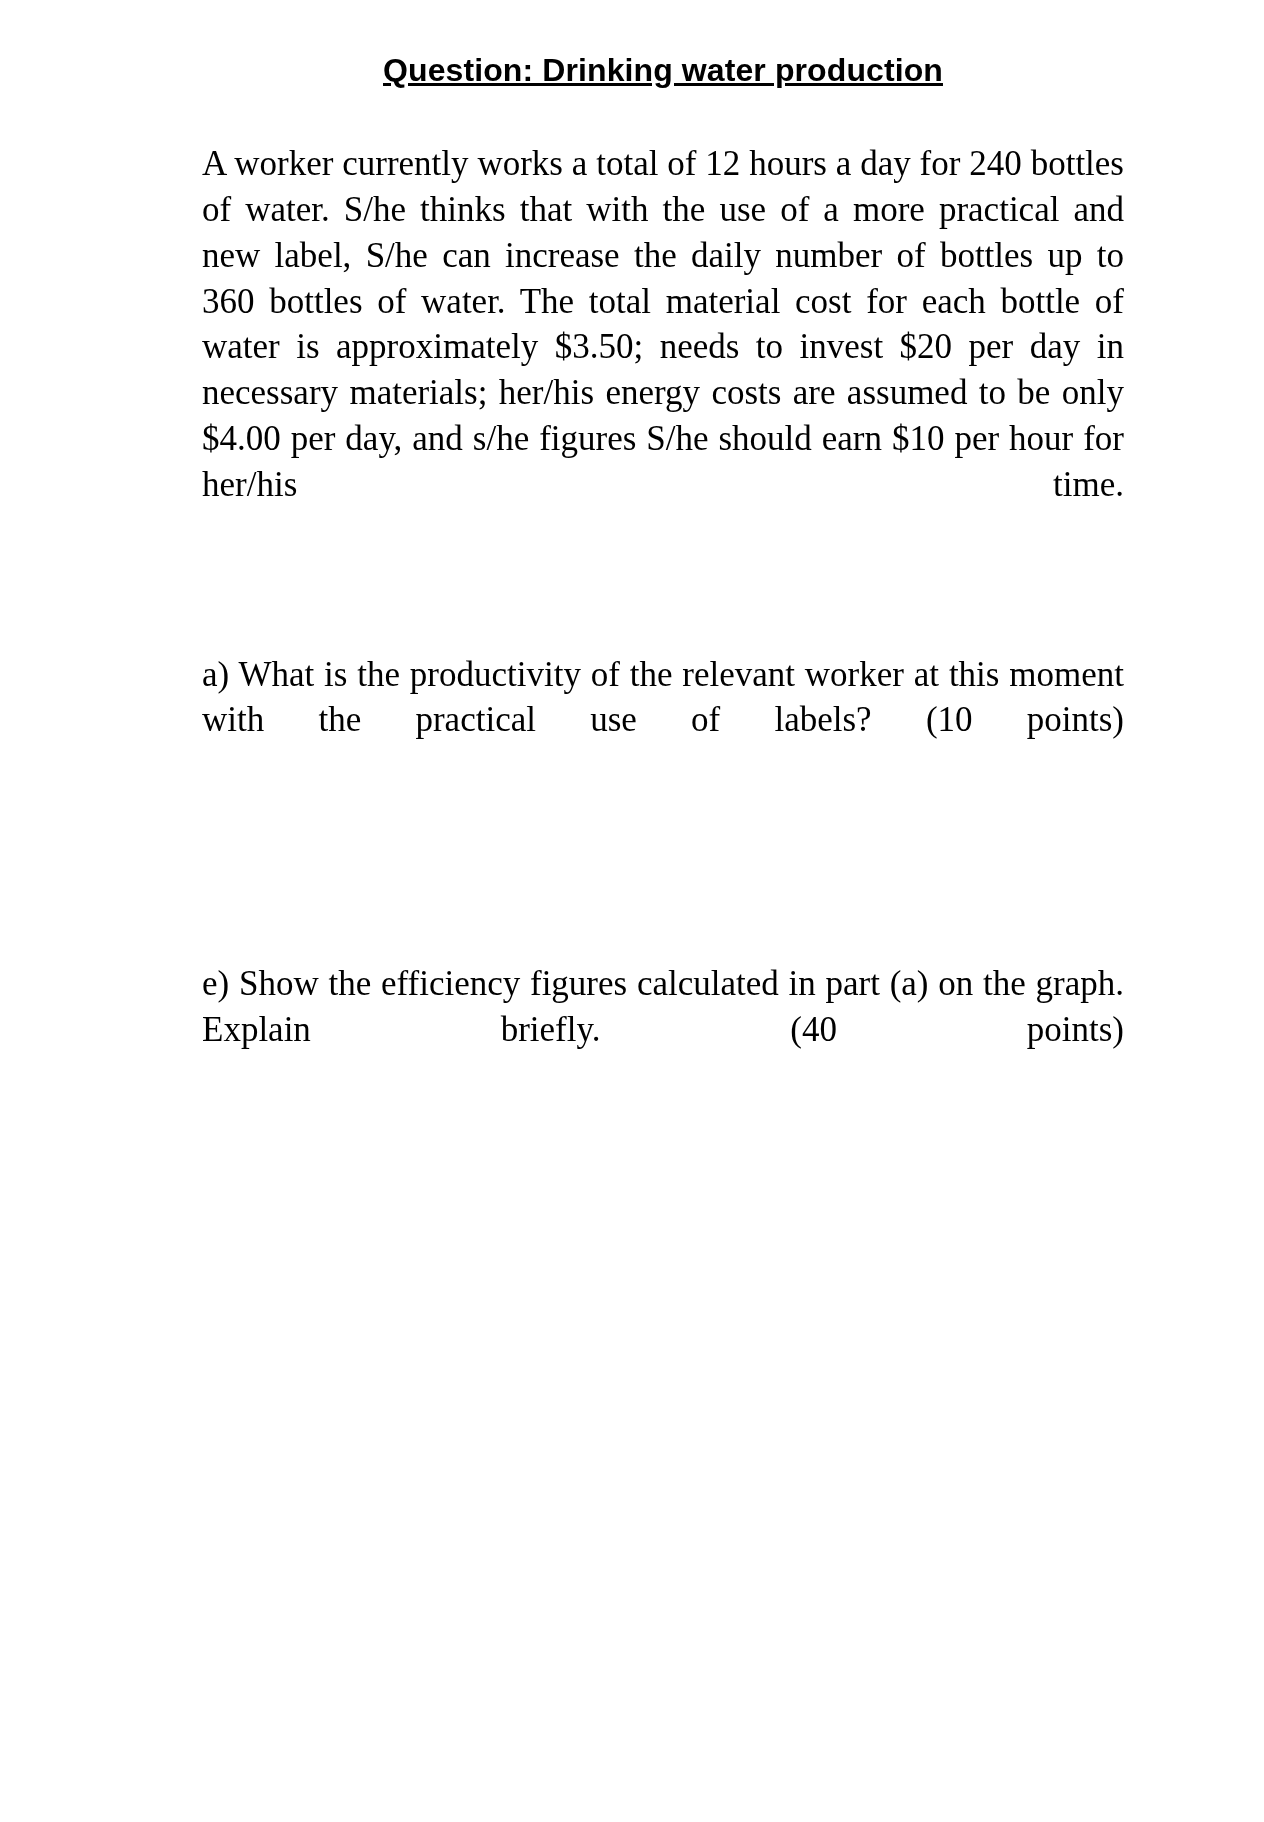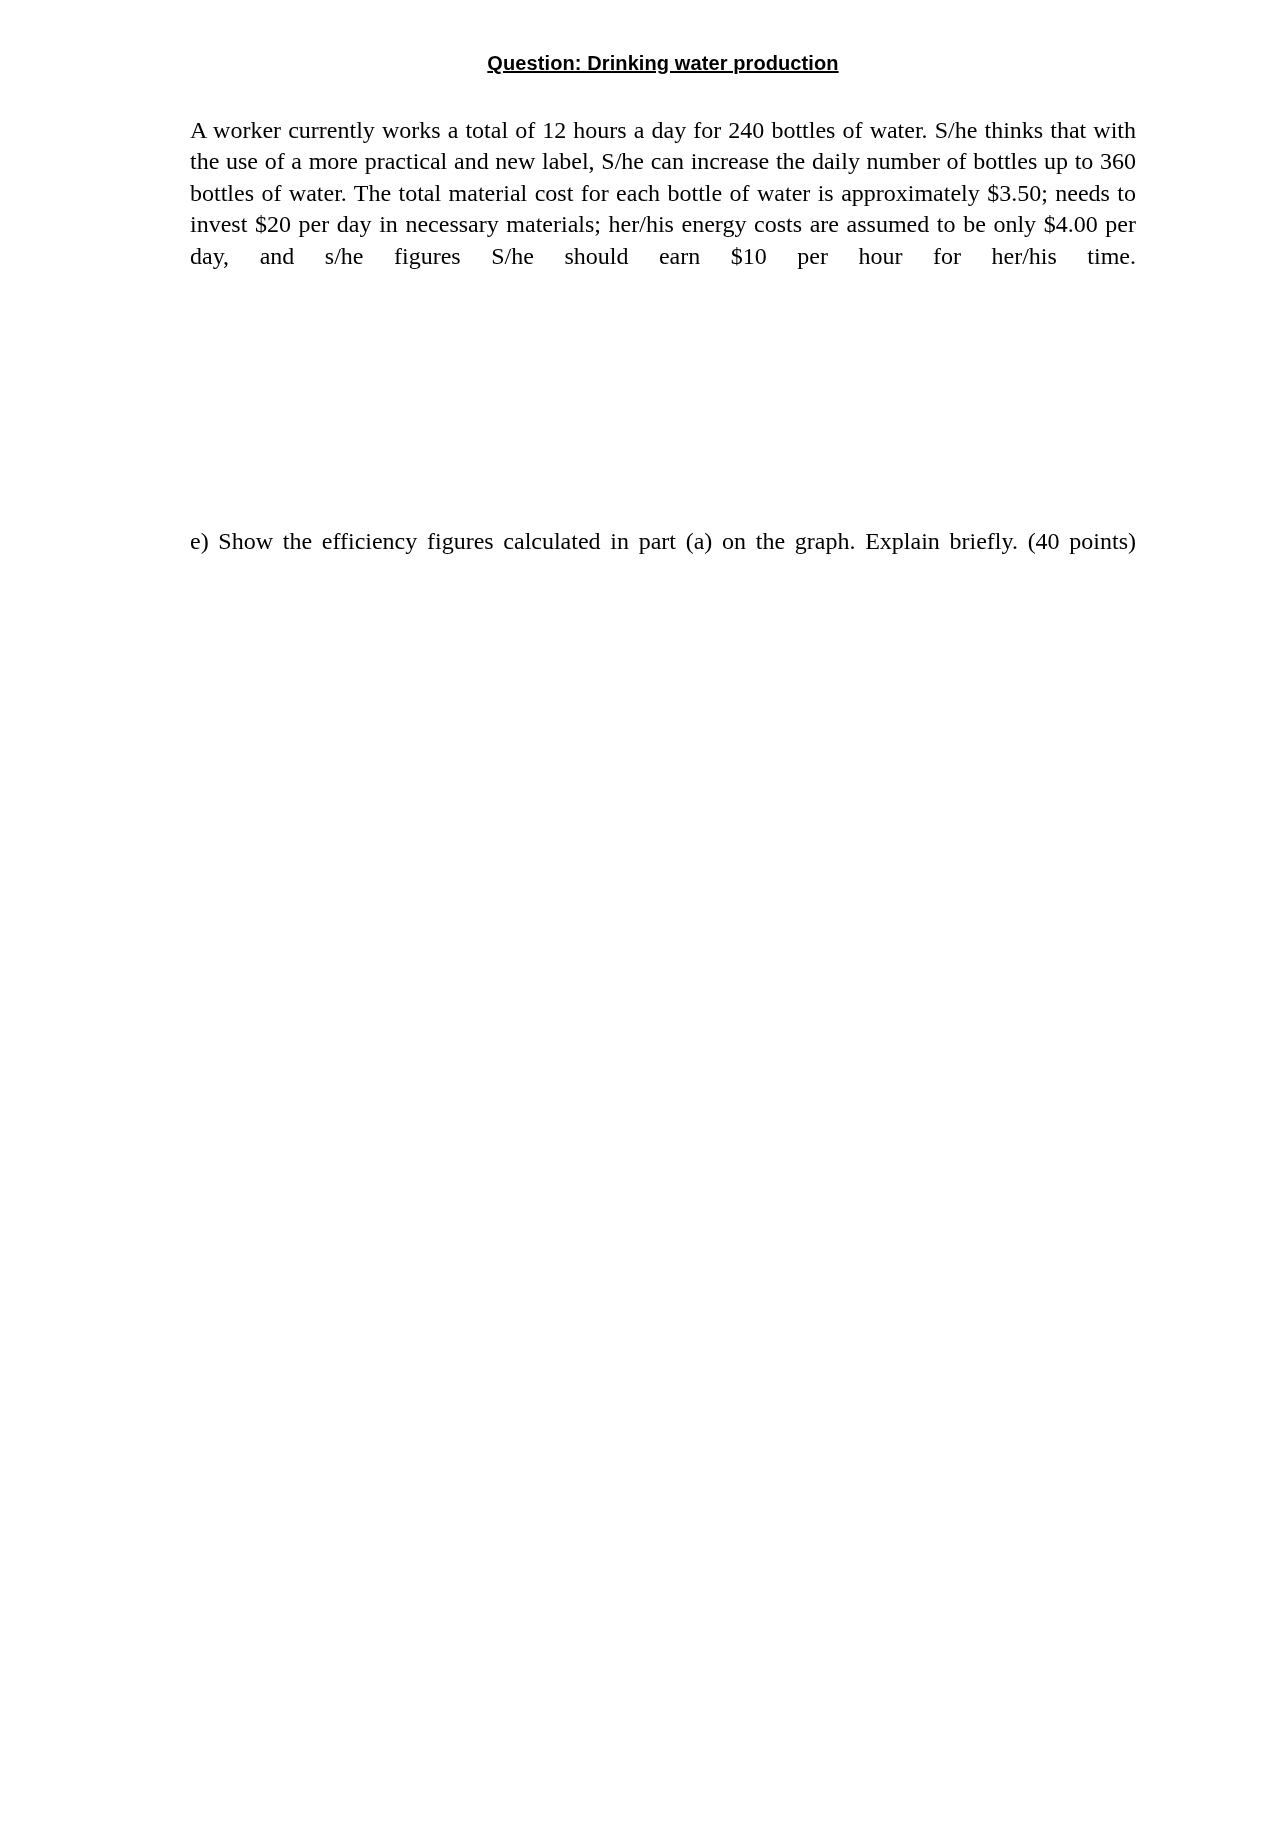--- a/index.html
+++ b/index.html
@@ -15,32 +15,32 @@
   }
   .page {
     width: 1264px;
     min-height: 1822px;
     box-sizing: border-box;
     padding: 40px 128px 30px 190px;
   }
   .doc-title {
     font-family: "Liberation Sans", sans-serif;
     font-weight: bold;
-    font-size: 20px;
+    font-size: 32px;
     text-decoration: underline;
     text-align: center;
     margin: 12px 0 0 0;
     letter-spacing: 0.1px;
   }
   .para {
-    font-size: 24px;
+    font-size: 35px;
     line-height: 1.31;
     text-align: justify;
     text-justify: inter-word;
-    margin: 0;
+    margin: 12px;
     padding: 0;
   }
   .gap-lg { height: 40px; }
   .gap-md { height: 37px; }
   
   .para::after {
     content: "";
     display: inline-block;
     width: 100%;
   }
@@ -54,20 +54,21 @@
 
   <div class="gap-lg"></div>
 
   <p class="para">A worker currently works a total of 12 hours a day for 240 bottles of water. S/he thinks that with the use of a more practical and new label, S/he can increase the daily number of bottles up to 360 bottles of water. The total material cost for each bottle of water is approximately $3.50; needs to invest $20 per day in necessary materials; her/his energy costs are assumed to be only $4.00 per day, and s/he figures S/he should earn $10 per hour for her/his time.</p>
 
   <div class="gap-md"></div>
 
 
   <div class="gap-md"></div>
 
+  <p class="para">a) What is the productivity of the relevant worker at this moment with the practical use of labels? (10 points)</p>
 
   <div class="gap-md"></div>
 
 
   <div class="gap-md"></div>
 
 
   <div class="gap-md"></div>
 
 

